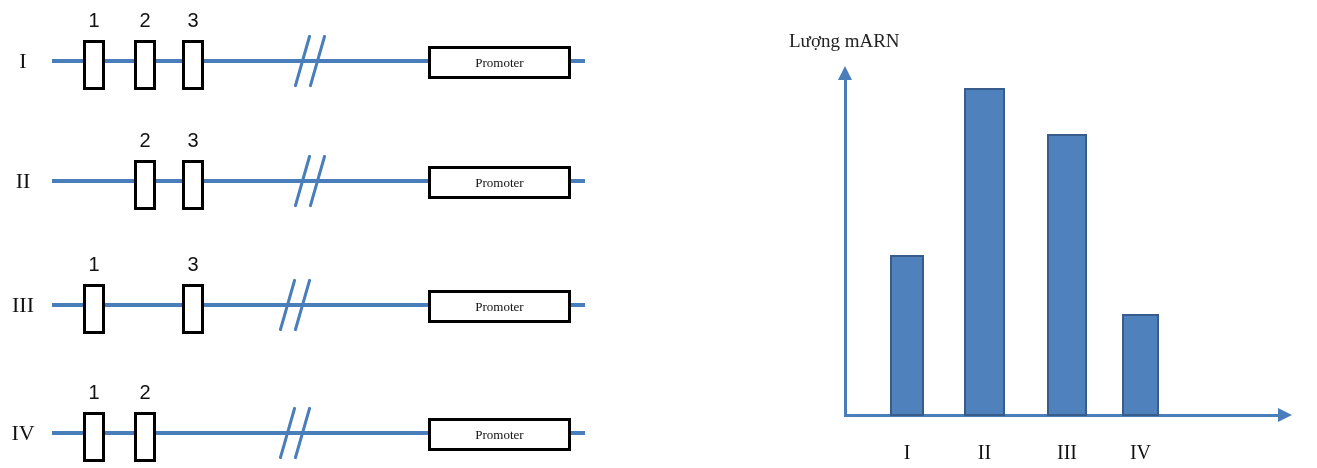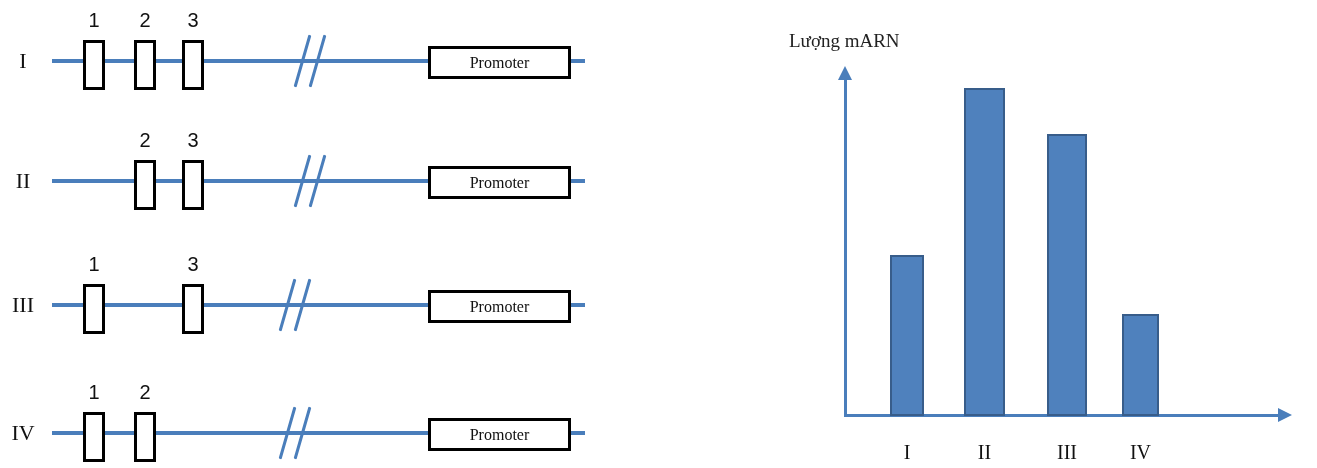--- a/index.html
+++ b/index.html
@@ -51,21 +51,21 @@
     background: var(--line-blue);
     transform: rotate(16deg);
     border-radius: 1px;
   }
   .promoter-box {
     position: absolute;
     width: 137px;
     height: 27px;
     border: 3px solid #000;
     background: #fff;
-    font-size: 16px;
+    font-size: 13px;
     line-height: 27px;
     text-align: center;
     color: #111;
   }
   .chart-title {
     position: absolute;
     font-size: 19px;
     line-height: 22px;
     color: #222;
   }

